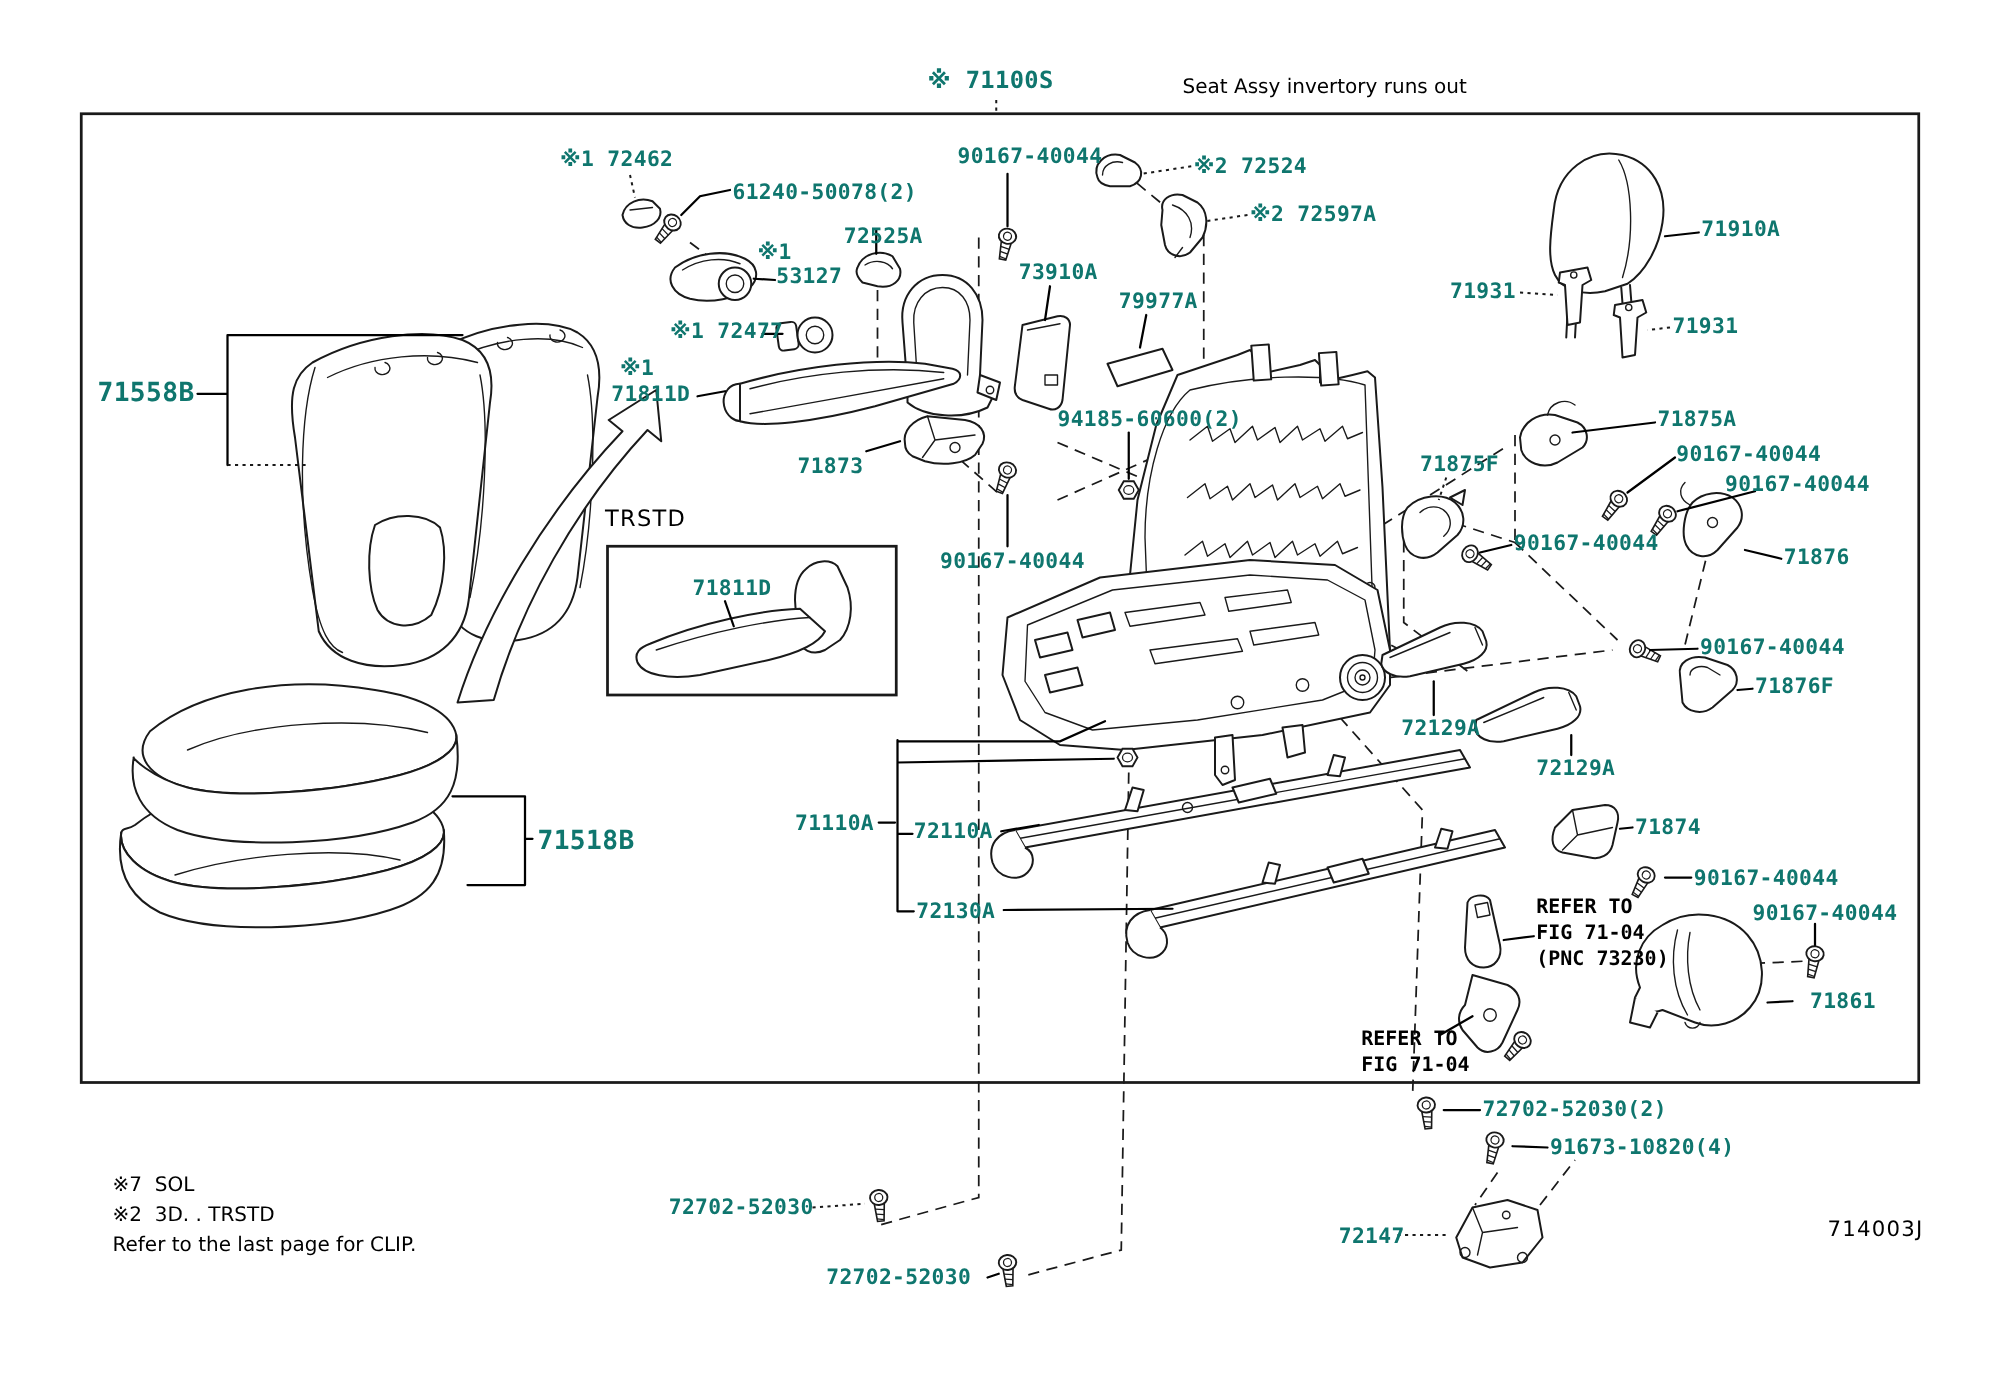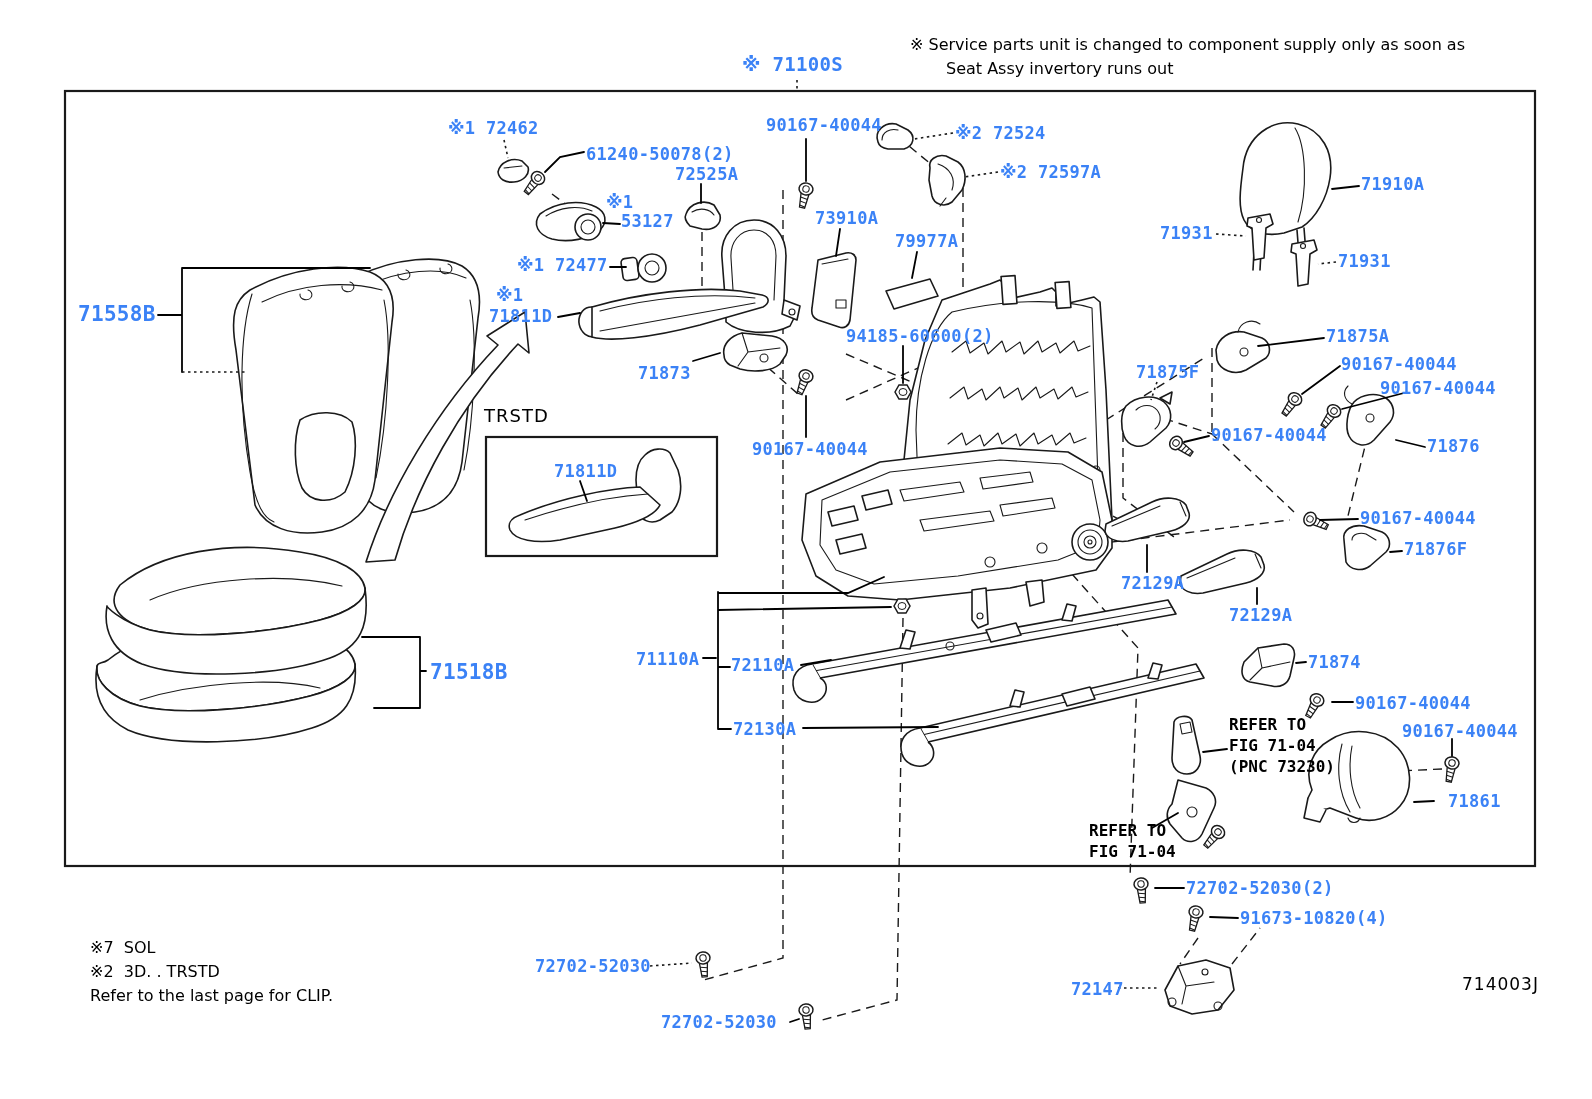--- a/index.html
+++ b/index.html
@@ -9,21 +9,21 @@
   
   .ln{fill:none;stroke:#1a1a1a;stroke-width:1.6;stroke-linejoin:round;stroke-linecap:round}
   .fw{fill:#fff;stroke:#1a1a1a;stroke-width:1.6;stroke-linejoin:round}
   .thin{stroke-width:1.1}
   .dsh{fill:none;stroke:#1a1a1a;stroke-width:1.4;stroke-dasharray:9 6}
   .dot{fill:none;stroke:#1a1a1a;stroke-width:1.6;stroke-dasharray:2.5 3.5}
   .ld{fill:none;stroke:#000;stroke-width:1.8;stroke-linecap:round}
   .bd{fill:none;stroke:#1a1a1a;stroke-width:2.2}
   
   .p{position:absolute;font:700 17px/1.06 "DejaVu Sans Mono","DejaVu Sans",monospace;
-     white-space:pre;letter-spacing:.3px;color:#3b82f6}
+     white-space:pre;letter-spacing:.3px;color:#0f766e}
   .p.big{font-size:21px}
   .p.fig{font-size:19px}
   .ref{position:absolute;font:700 16px/21px "DejaVu Sans Mono","DejaVu Sans",monospace;white-space:pre}
   .note{position:absolute;font:16px/24px "DejaVu Sans","Liberation Sans",sans-serif;white-space:pre}
   .cap{position:absolute;font:18px "DejaVu Sans","Liberation Sans",sans-serif;letter-spacing:1px}
   .doc{position:absolute;font:17px "DejaVu Sans","Liberation Sans",sans-serif;letter-spacing:1px}
 </style>
 </head>
 <body>
 
@@ -340,38 +340,37 @@
 
     <path class="ld" d="M158,315 L182,315 M182,268 L182,372 M182,268 L370,268"></path>
     <path class="dot" d="M182,372 L248,372"></path>
 
     <path class="ld" d="M362,637 L420,637 M420,637 L420,708 M420,671 L426,671 M420,708 L374,708"></path>
 
     <path class="ld" d="M703,658 L716,658 M718,592 L718,729 M718,593 L848,593 L884,577 M718,610 L891,607 M718,667 L730,667 M718,729 L731,729"></path>
   </g>
 </svg>
 
-<div class="note" style="left:910px;top:33px">※ Service parts unit is changed to component supply only as soon as</div>
 <div class="note" style="left:946px;top:57px">Seat Assy invertory runs out</div>
 <div class="p fig" style="left:742px;top:54px">※ 71100S</div>
 
 <div class="p big" style="left:78px;top:303px">71558B</div>
 <div class="p big" style="left:430px;top:661px">71518B</div>
 
 <div class="p" style="left:448px;top:119px">※1 72462</div>
 <div class="p" style="left:586px;top:145px">61240-50078(2)</div>
-<div class="p" style="left:675px;top:165px">72525A</div>
+<div class="p" style="left:675px;top:180px">72525A</div>
 <div class="p" style="left:606px;top:193px">※1</div>
 <div class="p" style="left:621px;top:212px">53127</div>
 <div class="p" style="left:766px;top:116px">90167-40044</div>
 <div class="p" style="left:955px;top:124px">※2 72524</div>
 <div class="p" style="left:1000px;top:163px">※2 72597A</div>
 <div class="p" style="left:815px;top:209px">73910A</div>
 <div class="p" style="left:895px;top:232px">79977A</div>
-<div class="p" style="left:517px;top:256px">※1 72477</div>
+<div class="p" style="left:536px;top:256px">※1 72477</div>
 <div class="p" style="left:496px;top:286px">※1</div>
 <div class="p" style="left:489px;top:307px">71811D</div>
 <div class="p" style="left:638px;top:364px">71873</div>
 <div class="p" style="left:846px;top:327px">94185-60600(2)</div>
 <div class="p" style="left:1361px;top:175px">71910A</div>
 <div class="p" style="left:1160px;top:224px">71931</div>
 <div class="p" style="left:1338px;top:252px">71931</div>
 <div class="p" style="left:1326px;top:327px">71875A</div>
 <div class="p" style="left:1341px;top:355px">90167-40044</div>
 <div class="p" style="left:1380px;top:379px">90167-40044</div>

